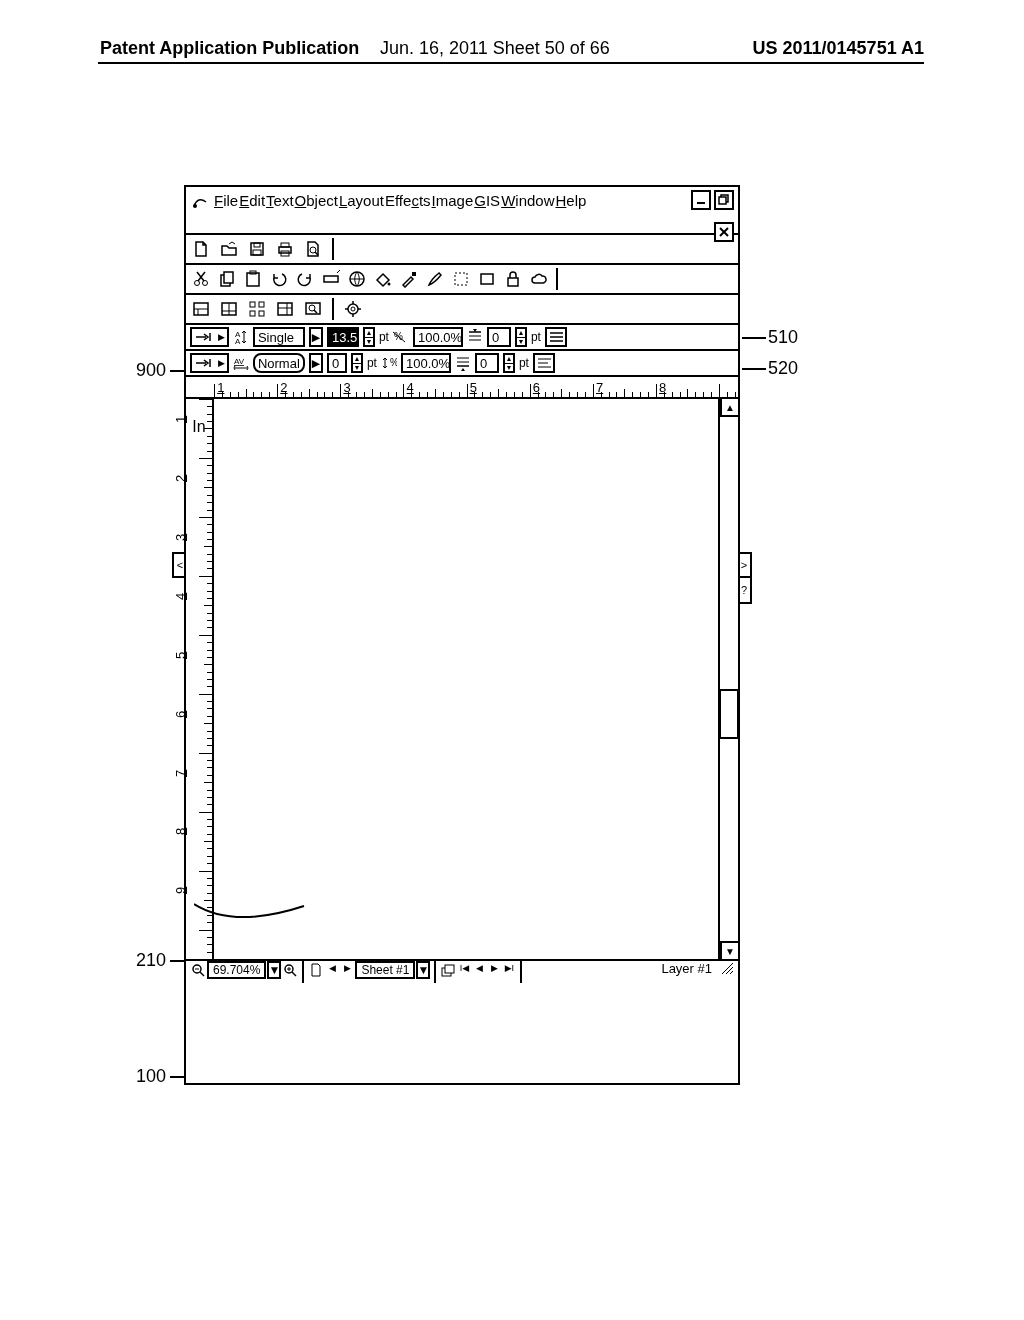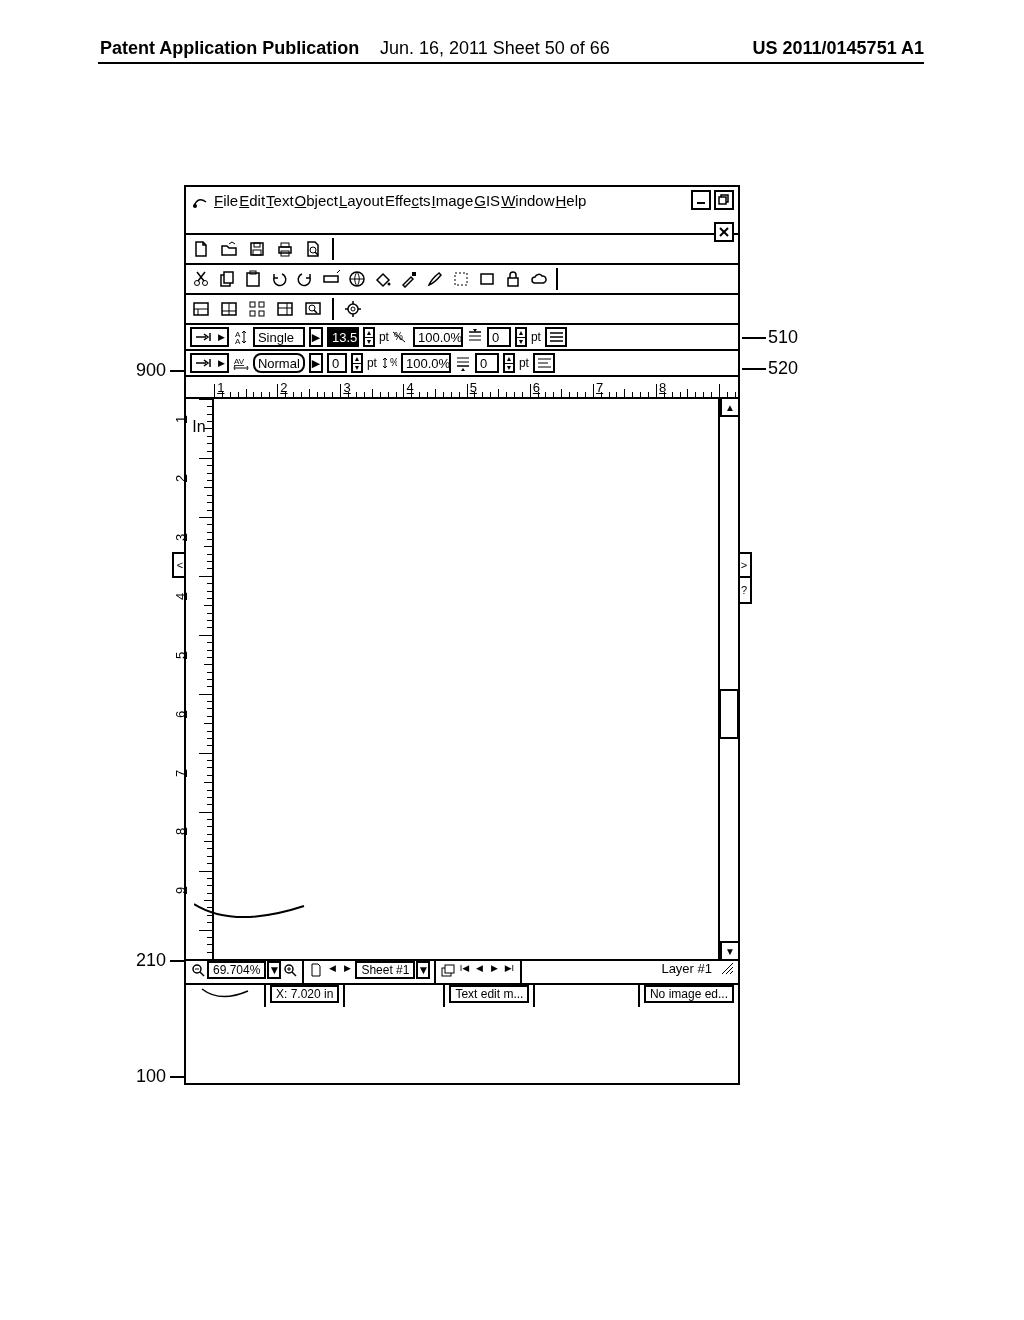--- a/index.html
+++ b/index.html
@@ -659,35 +659,17 @@
       </div>
       <div class="status-cell" style="border-right:none; width:22px; justify-content:center;">
         <span><svg width="14" height="14">
               <line x1="2" y1="13" x2="13" y2="2" stroke="#000"></line>
               <line x1="6" y1="13" x2="13" y2="6" stroke="#000"></line>
               <line x1="10" y1="13" x2="13" y2="10" stroke="#000"></line>
             </svg></span>
       </div>
     </div>
 
-    <div class="status2">
-      <div class="status-cell" style="width:80px; justify-content:center;">
-        <svg width="50" height="16">
-            <path d="M2 4 Q20 18 48 6" fill="none" stroke="#000" stroke-width="1.5"></path>
-          </svg>
-      </div>
-      <div class="status-cell">
-        <span class="status-field">X: 7.020 in</span>
-      </div>
-      <div class="status-cell" style="width:100px;"></div>
-      <div class="status-cell">
-        <span class="status-field">Text edit m...</span>
-      </div>
-      <div class="status-cell" style="flex:1;"></div>
-      <div class="status-cell" style="border-right:none;">
-        <span class="status-field">No image ed...</span>
-      </div>
-    </div>
 
   </div>
 
 
 </div>
 
 </body></html>

